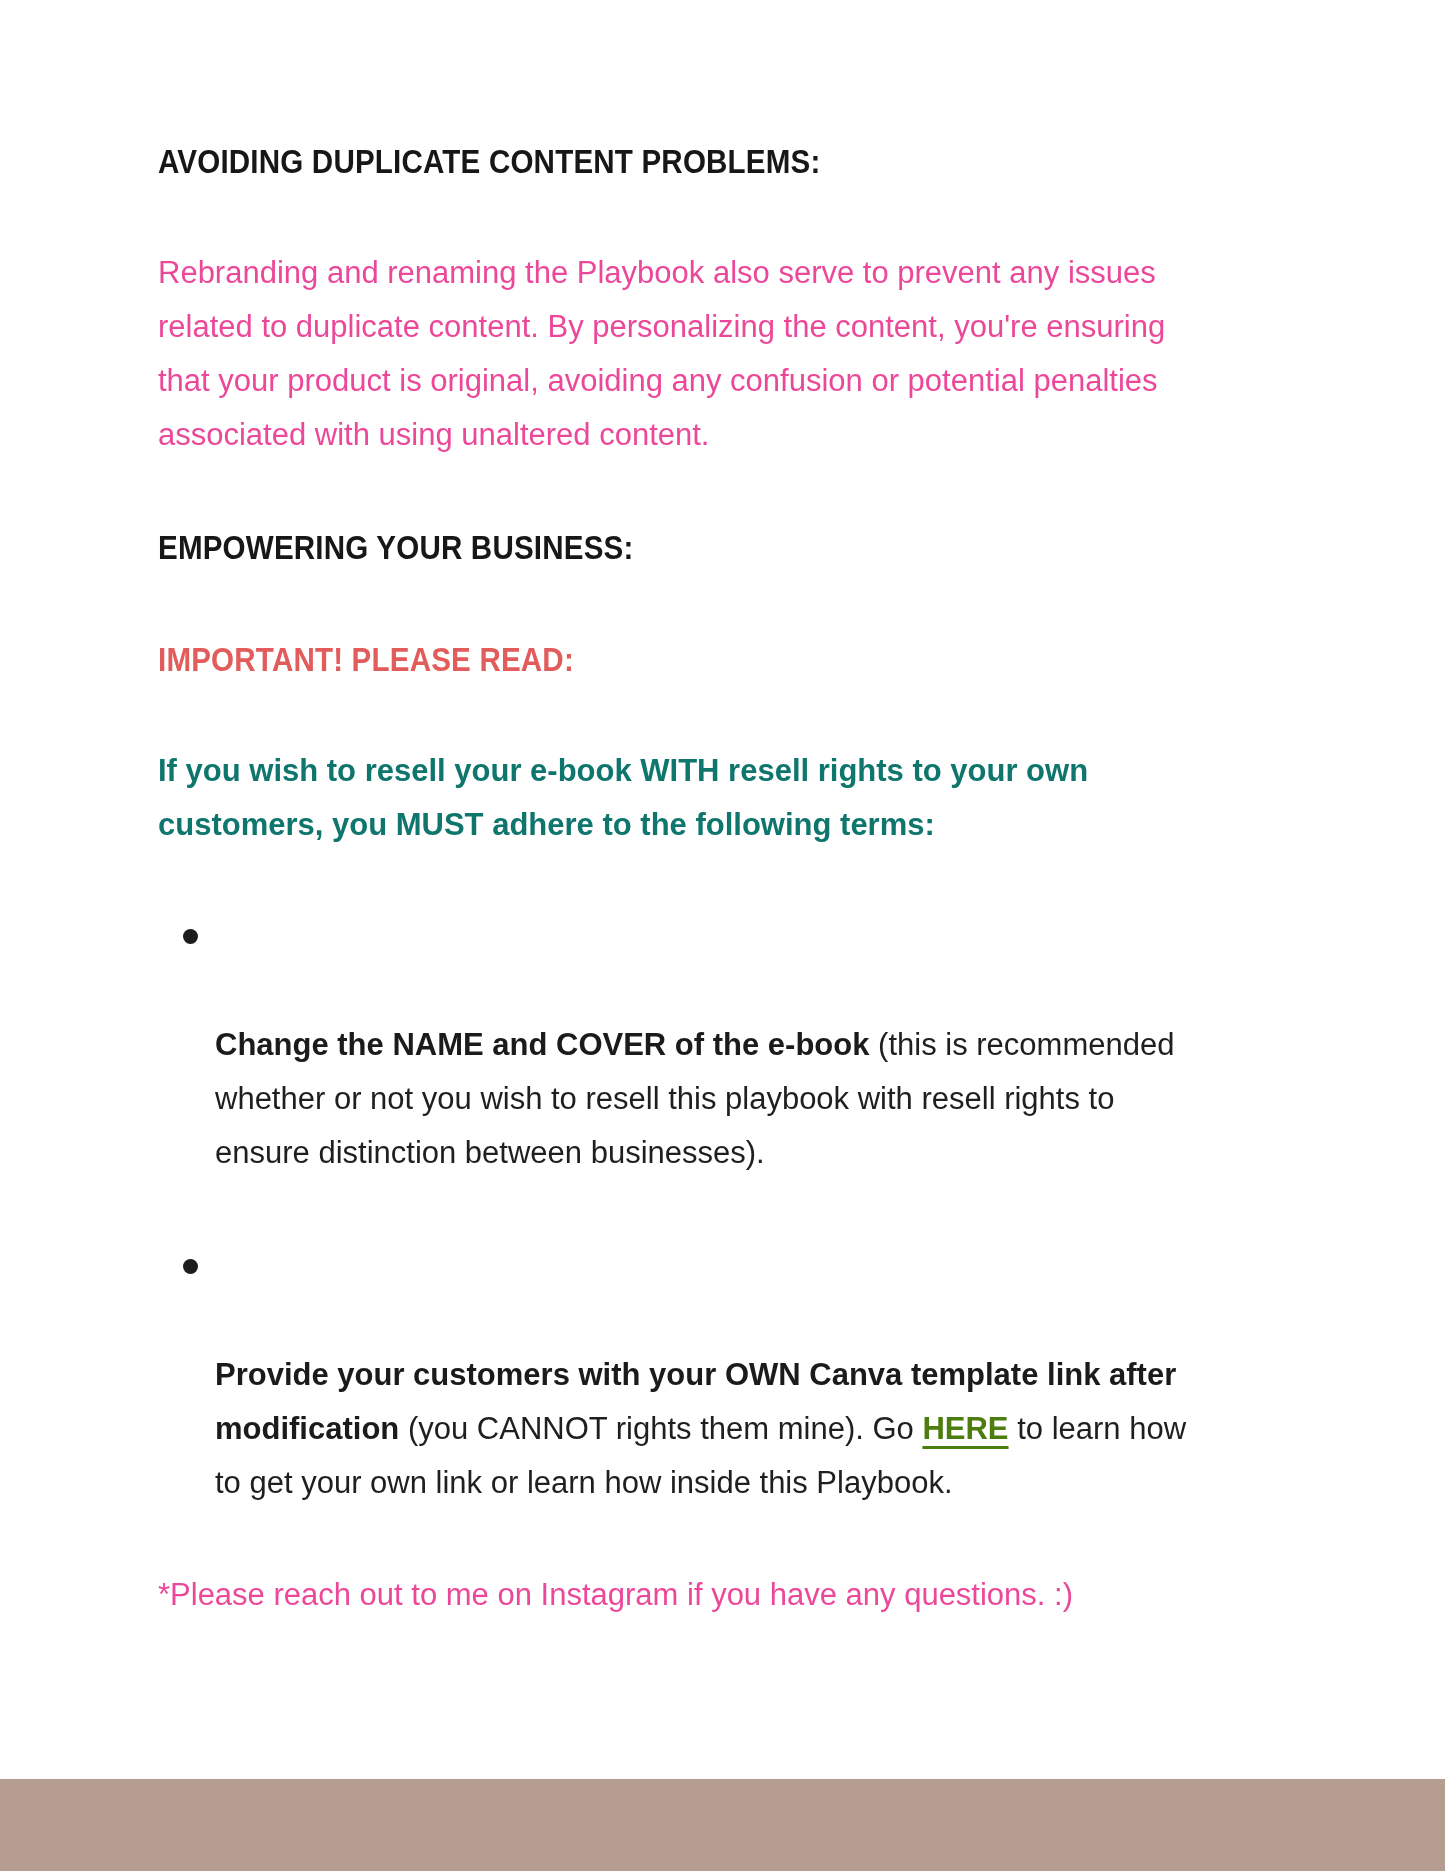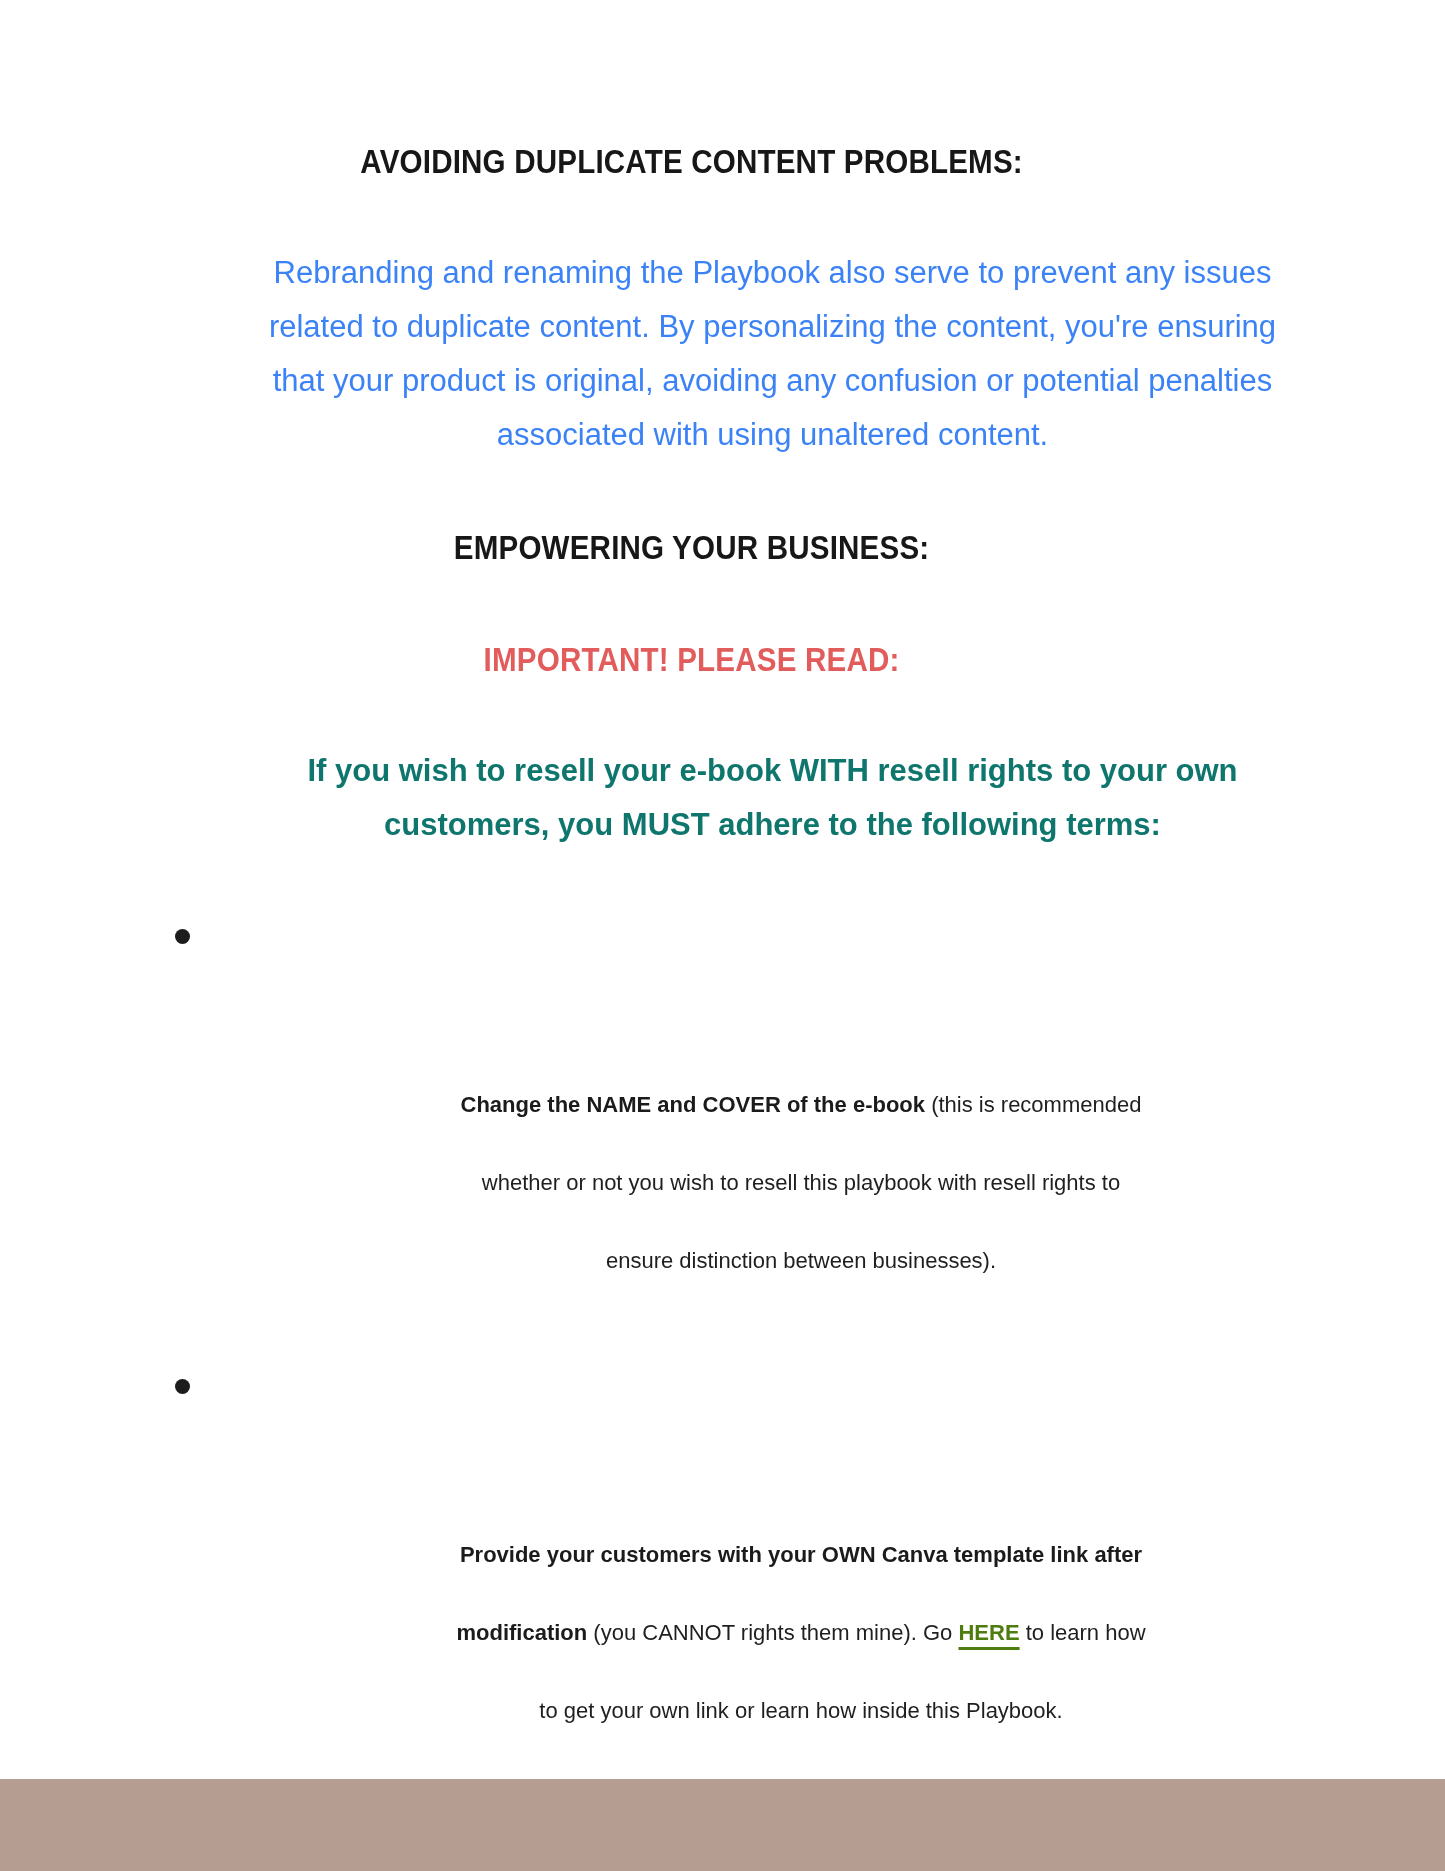--- a/index.html
+++ b/index.html
@@ -7,58 +7,57 @@
     position: relative;
     width: 1445px;
     height: 1871px;
     background: #ffffff;
     overflow: hidden;
     font-family: "Liberation Sans", sans-serif;
     margin: 0 auto;
   }
   .content {
     position: absolute;
-    left: 150px;
+    left: 158px;
     top: 0;
     width: 1245px;
     padding-top: 134px;
-    text-align: center;
   }
   .heading {
     font-weight: bold;
     font-size: 34px;
     line-height: 54px;
     color: #171717;
     letter-spacing: 0.2px;
     transform: scaleX(0.87);
     transform-origin: 0 50%;
     white-space: pre-line;
     margin: 0 0 58px 0;
   }
   .heading.alert { color: #e25c5c; }
   .body-text {
     font-size: 31px;
     line-height: 54px;
-    color: #3b82f6;
+    color: #ec4899;
     white-space: pre-line;
     margin: 0 0 58px 0;
   }
   .body-text.bold { font-weight: bold; color: #0f766e; }
   .body-text.note { margin-bottom: 0; }
   ul.terms {
     list-style: none;
     margin: 0 0 58px 0;
     padding: 0;
   }
   li.term {
     position: relative;
     padding-left: 57px;
     margin: 0 0 60px 0;
-    font-size: 22px;
-    line-height: 78px;
+    font-size: 31px;
+    line-height: 54px;
     color: #1f1f1f;
     white-space: pre-line;
   }
   li.term:last-child { margin-bottom: 0; }
   li.term .bullet-dot {
     position: absolute;
     left: 25px;
     top: 19px;
     width: 15px;
     height: 15px;

